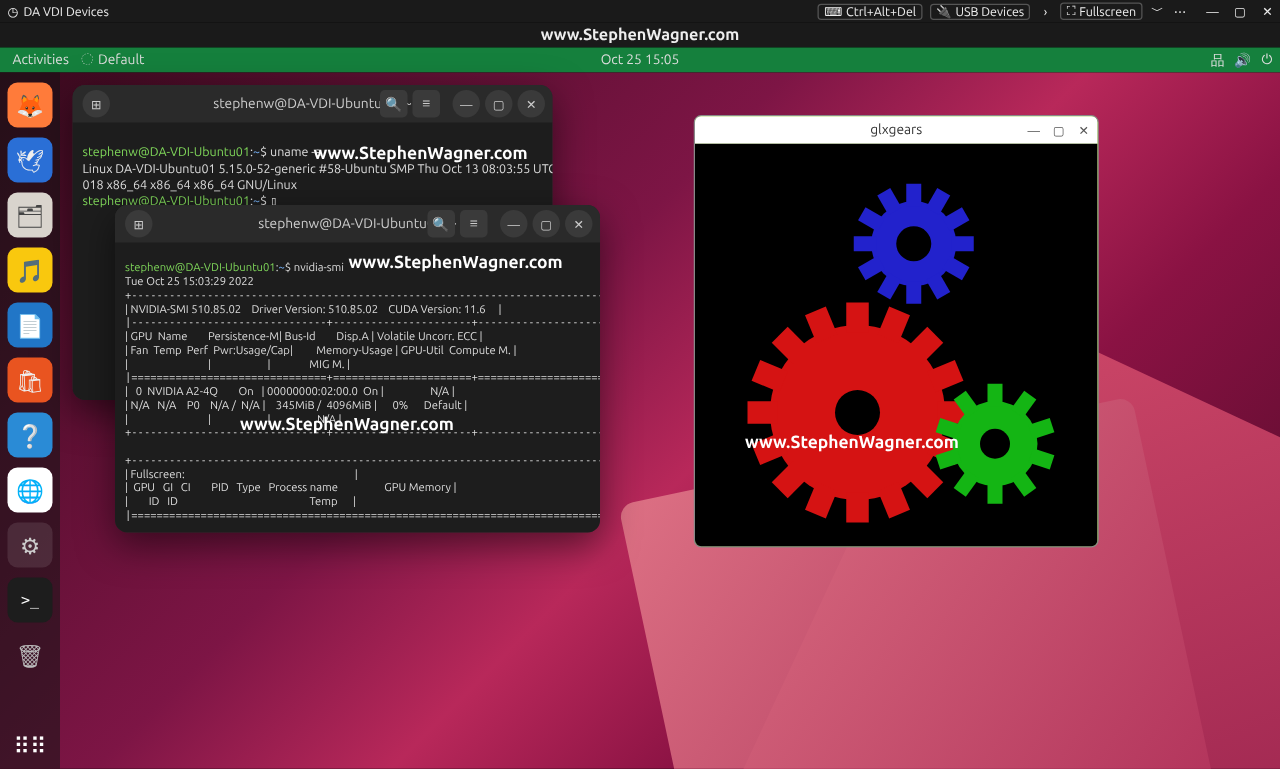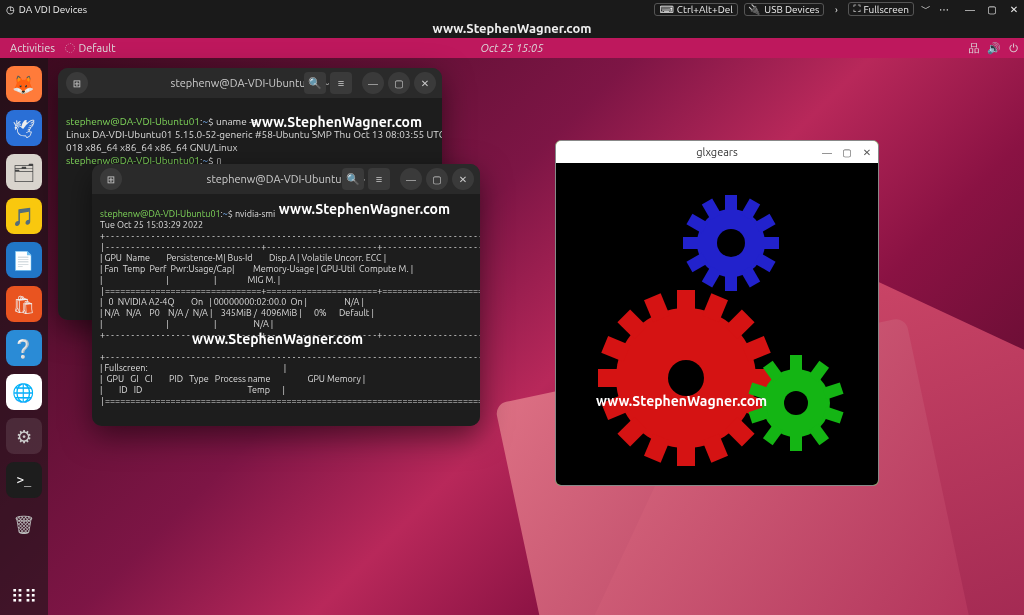--- a/index.html
+++ b/index.html
@@ -8,24 +8,24 @@
   .horizon { position:absolute; top:0; left:0; right:0; height:18px; background:#1a1a1a; display:flex; align-items:center; font-size:10px; }
   .horizon .tab { padding:2px 6px; display:flex; align-items:center; gap:4px; }
   .horizon .spacer { flex:1; }
   .horacts { display:flex; align-items:center; gap:6px; padding-right:4px; }
   .horacts .btn { font-size:10px; border:1px solid #555; border-radius:3px; padding:0 4px; display:flex; align-items:center; gap:3px; }
   .horacts .ic, .winctl span { width:12px; height:12px; display:flex; align-items:center; justify-content:center; }
   .winctl { display:flex; gap:10px; margin-left:8px; }
   
   .titlebar { position:absolute; top:18px; left:0; right:0; height:20px; background:#1a1a1a; display:flex; align-items:center; justify-content:center; font-weight:bold; font-size:13px; }
   
-  .gpanel { position:absolute; top:38px; left:0; right:0; height:20px; background:#be185d; display:flex; align-items:center; font-size:11px; color:#ddd;text-align:right; }
+  .gpanel { position:absolute; top:38px; left:0; right:0; height:20px; background:#15803d; display:flex; align-items:center; font-size:11px; color:#ddd;text-align:right; }
   .gpanel .act { padding:0 10px; }
   .gpanel .unk { display:flex; align-items:center; gap:4px; }
-  .gpanel .center { position:absolute; left:50%; transform:translateX(-50%);font-style:italic; }
+  .gpanel .center { position:absolute; left:50%; transform:translateX(-50%); }
   .gpanel .sys { position:absolute; right:6px; display:flex; gap:8px; align-items:center; }
   
   .desk { position:absolute; top:58px; left:0; right:0; bottom:0; background:
     linear-gradient(135deg, #3a0a1e 0%, #7d1545 40%, #b8285a 55%, #8a1243 70%, #4a0a26 100%);
     overflow:hidden; }
   .desk::before, .desk::after { content:""; position:absolute; border-radius:12px; }
   .desk::before { width:500px; height:500px; right:-120px; bottom:-200px; background:linear-gradient(135deg,#d14a6a,#8a1846); transform:rotate(25deg); }
   .desk::after { width:420px; height:520px; right:60px; bottom:-260px; background:linear-gradient(135deg,#e07888,#a82351); transform:rotate(-12deg); opacity:.9; }
   
   .dock { position:absolute; top:58px; left:0; bottom:0; width:48px; background:rgba(20,20,20,.55); display:flex; flex-direction:column; align-items:center; padding-top:4px; z-index:50; }
@@ -38,21 +38,21 @@
   .win .hdr .hicon { position:absolute; left:8px; display:flex; gap:6px; }
   .win .hdr .hbtn { position:absolute; right:6px; display:flex; gap:4px; }
   .win .hdr .hbtn span, .win .hdr .hicon span { width:22px; height:22px; border-radius:50%; background:#3a3a3a; display:flex; align-items:center; justify-content:center; font-size:10px; }
   .win .hdr .rb { position:absolute; right:90px; display:flex; gap:4px; }
   .win .hdr .rb span { width:22px; height:22px; border-radius:4px; background:#3a3a3a; display:flex; align-items:center; justify-content:center; font-size:11px;}
   .term { background:#1d1d1d; padding:4px 8px; font-family: "Ubuntu Mono","DejaVu Sans Mono",monospace; font-size:10px; line-height:13px; color:#ddd; white-space:pre; position:relative; }
   .prompt .u { color:#7fd65a; }
   .prompt .p { color:#7ab8ff; }
   .watermark { position:absolute; font-weight:bold; color:#fff; font-size:14px; pointer-events:none; }
   
-  .glx { position:absolute; background:#bef264; border:1px solid #888; border-radius:6px; overflow:hidden; z-index:20;margin-top:48px; }
+  .glx { position:absolute; background:#bef264; border:1px solid #888; border-radius:6px; overflow:hidden; z-index:20; }
   .glx .ghdr { height:22px; background:#fff; display:flex; align-items:center; justify-content:center; font-size:11px; color:#333; position:relative; }
   .glx .gctl { position:absolute; right:4px; display:flex; gap:6px; font-size:10px; color:#555; }
   .glx .gctl span { width:14px; height:14px; display:flex; align-items:center; justify-content:center; }
   .glx .canvas { background:#000; position:relative; }
 </style>
 </head>
 <body>
 
 <div class="horizon">
   <div class="tab">
@@ -146,20 +146,21 @@
     <span class="hbtn">
       <span>—</span>
       <span>▢</span>
       <span>✕</span>
     </span>
   </div>
   <div class="term" style="height:232px;font-size:9px;line-height:11px">
 <span class="prompt"><span class="u">stephenw@DA-VDI-Ubuntu01</span>:<span class="p">~</span>$ </span><span>nvidia-smi</span>
 <span>Tue Oct 25 15:03:29 2022</span>
 +-----------------------------------------------------------------------------+
+<span>| NVIDIA-SMI 510.85.02    Driver Version: 510.85.02    CUDA Version: 11.6     |</span>
 |-------------------------------+----------------------+----------------------+
 <span>| GPU  Name        Persistence-M| Bus-Id        Disp.A | Volatile Uncorr. ECC |</span>
 <span>| Fan  Temp  Perf  Pwr:Usage/Cap|         Memory-Usage | GPU-Util  Compute M. |</span>
 <span>|                               |                      |               MIG M. |</span>
 |===============================+======================+======================|
 <span>|   0  NVIDIA A2-4Q        On   | 00000000:02:00.0  On |                  N/A |</span>
 <span>| N/A   N/A    P0    N/A /  N/A |    345MiB /  4096MiB |      0%      Default |</span>
 <span>|                               |                      |                  N/A |</span>
 +-------------------------------+----------------------+----------------------+
 

